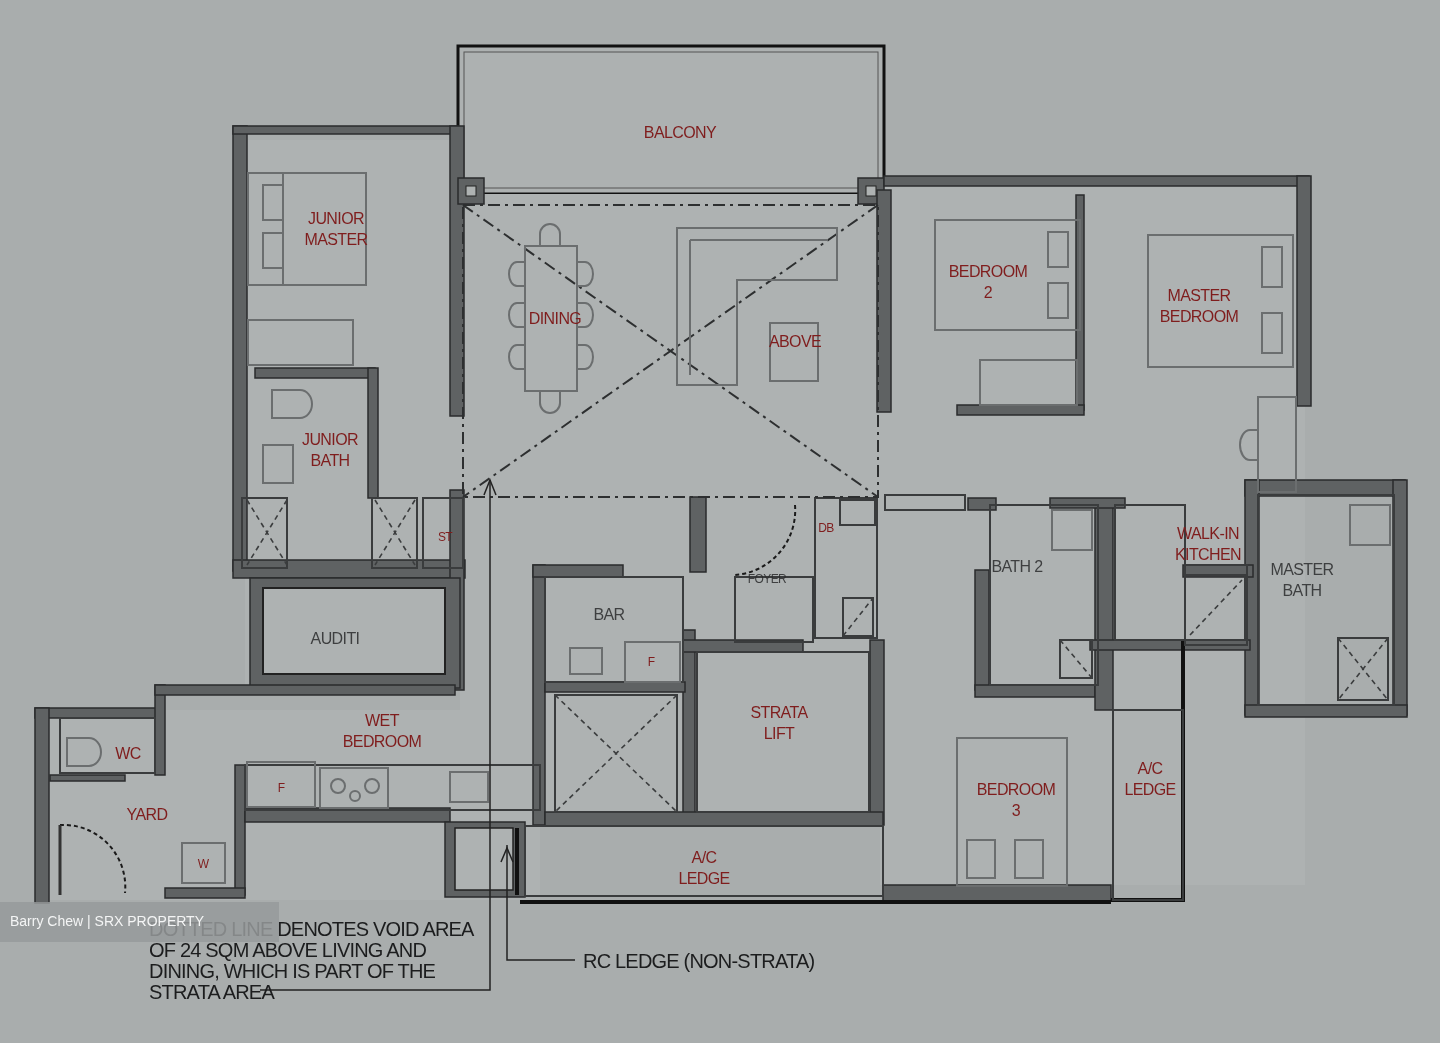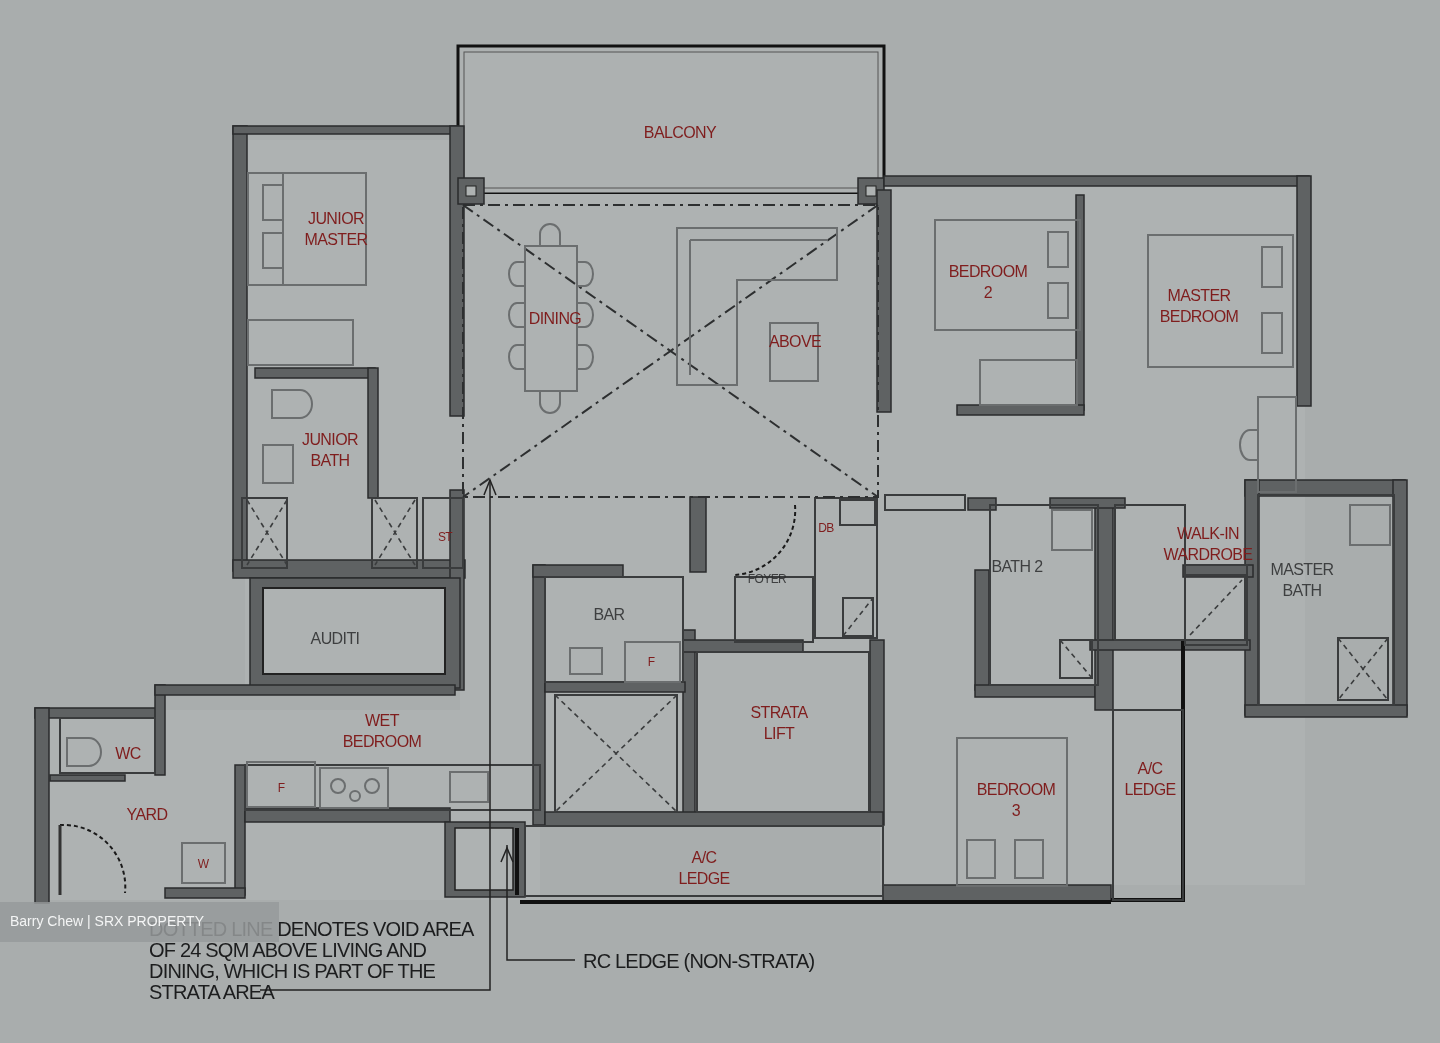--- a/index.html
+++ b/index.html
@@ -247,21 +247,21 @@
 <div class="lbl" style="left:1199px;top:306px">MASTER
 BEDROOM</div>
 <div class="lbl" style="left:330px;top:450px">JUNIOR
 BATH</div>
 <div class="lbl sm" style="left:445px;top:537px">ST</div>
 <div class="lbl sm" style="left:826px;top:528px">DB</div>
 <div class="lbl garbled sm" style="left:767px;top:579px">FOYER</div>
 <div class="lbl garbled" style="left:609px;top:614px">BAR</div>
 <div class="lbl garbled" style="left:1017px;top:566px">BATH 2</div>
 <div class="lbl" style="left:1208px;top:544px">WALK-IN
-WARDROBE</div>
+KITCHEN</div>
 <div class="lbl garbled" style="left:1302px;top:580px">MASTER
 BATH</div>
 <div class="lbl garbled" style="left:335px;top:638px">AUDITI</div>
 <div class="lbl" style="left:128px;top:753px">WC</div>
 <div class="lbl" style="left:382px;top:731px">WET
 BEDROOM</div>
 <div class="lbl" style="left:147px;top:814px">YARD</div>
 <div class="lbl" style="left:779px;top:723px">STRATA
 LIFT</div>
 <div class="lbl" style="left:1016px;top:800px">BEDROOM

